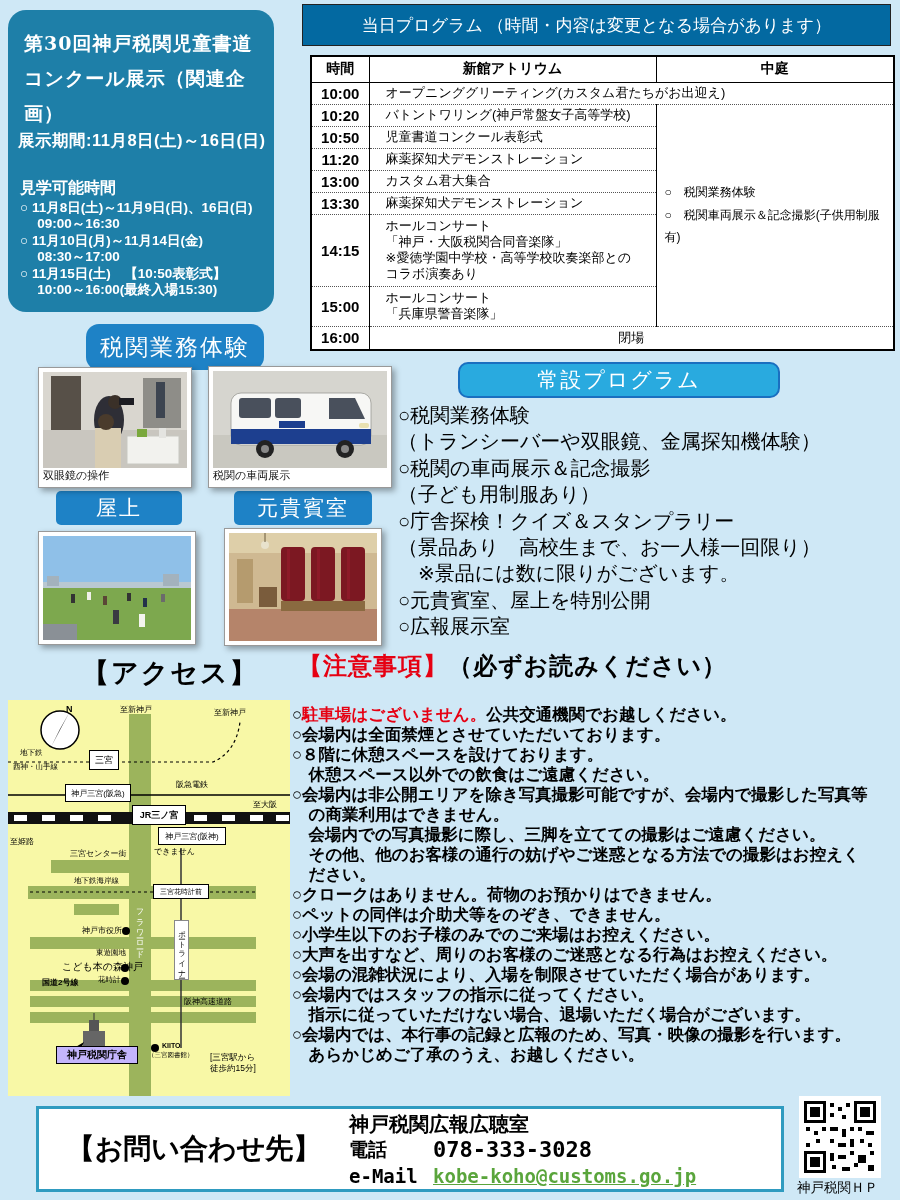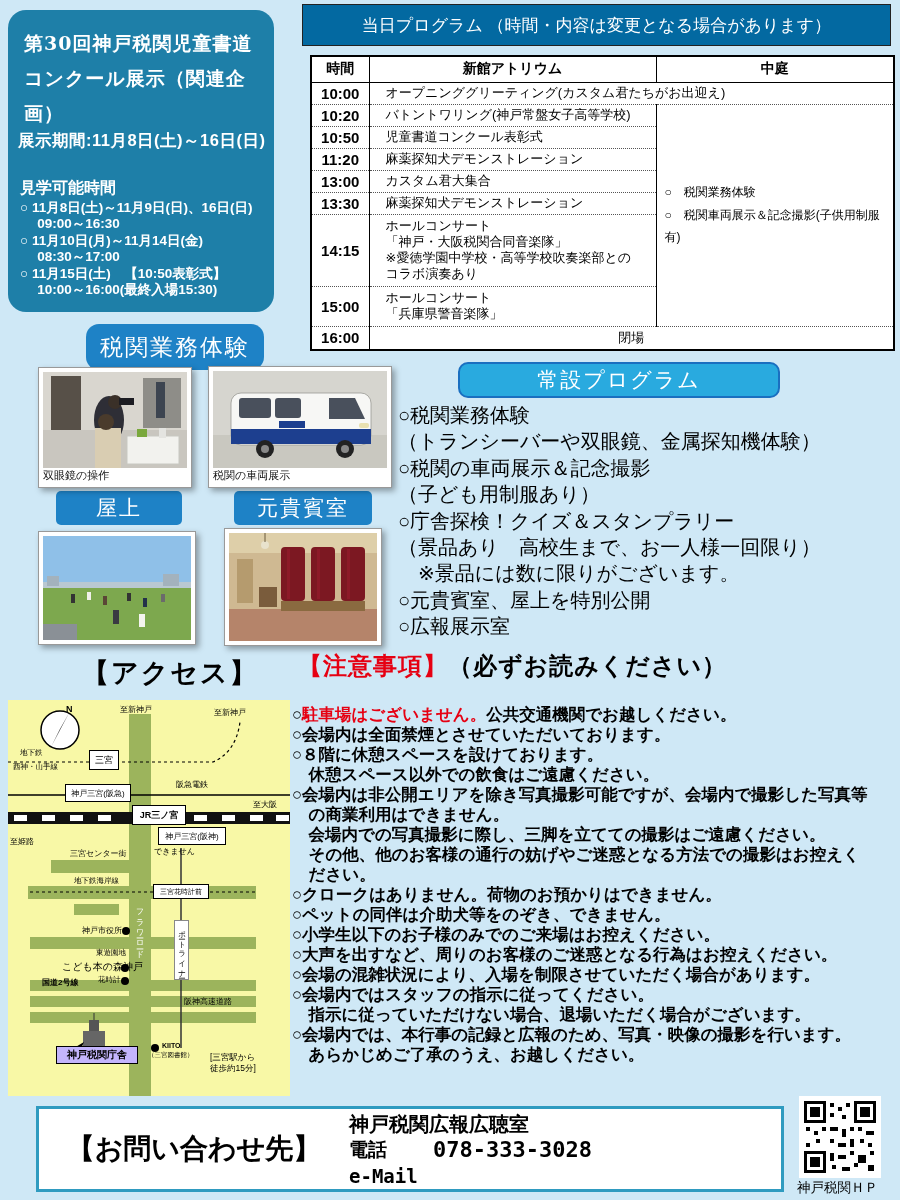--- a/index.html
+++ b/index.html
@@ -350,20 +350,21 @@
   <div class="contact">
     <div class="contact-label">【お問い合わせ先】</div>
     <div class="contact-right">
       <div class="c-office">神戸税関広報広聴室</div>
       <div class="c-row">
         <span class="c-key">電話</span>
         <span class="c-tel">078-333-3028</span>
       </div>
       <div class="c-row">
         <span class="c-key mono">e-Mail</span>
+        <a href="#" class="c-mail">kobe-koho@customs.go.jp</a>
       </div>
     </div>
   </div>
 
   <div class="qr">
     <svg width="76" height="76">
       <rect width="76" height="76" fill="#fff"></rect>
       <g fill="#000">
         <rect x="2" y="2" width="22" height="22"></rect>
           <rect x="52" y="2" width="22" height="22"></rect>

